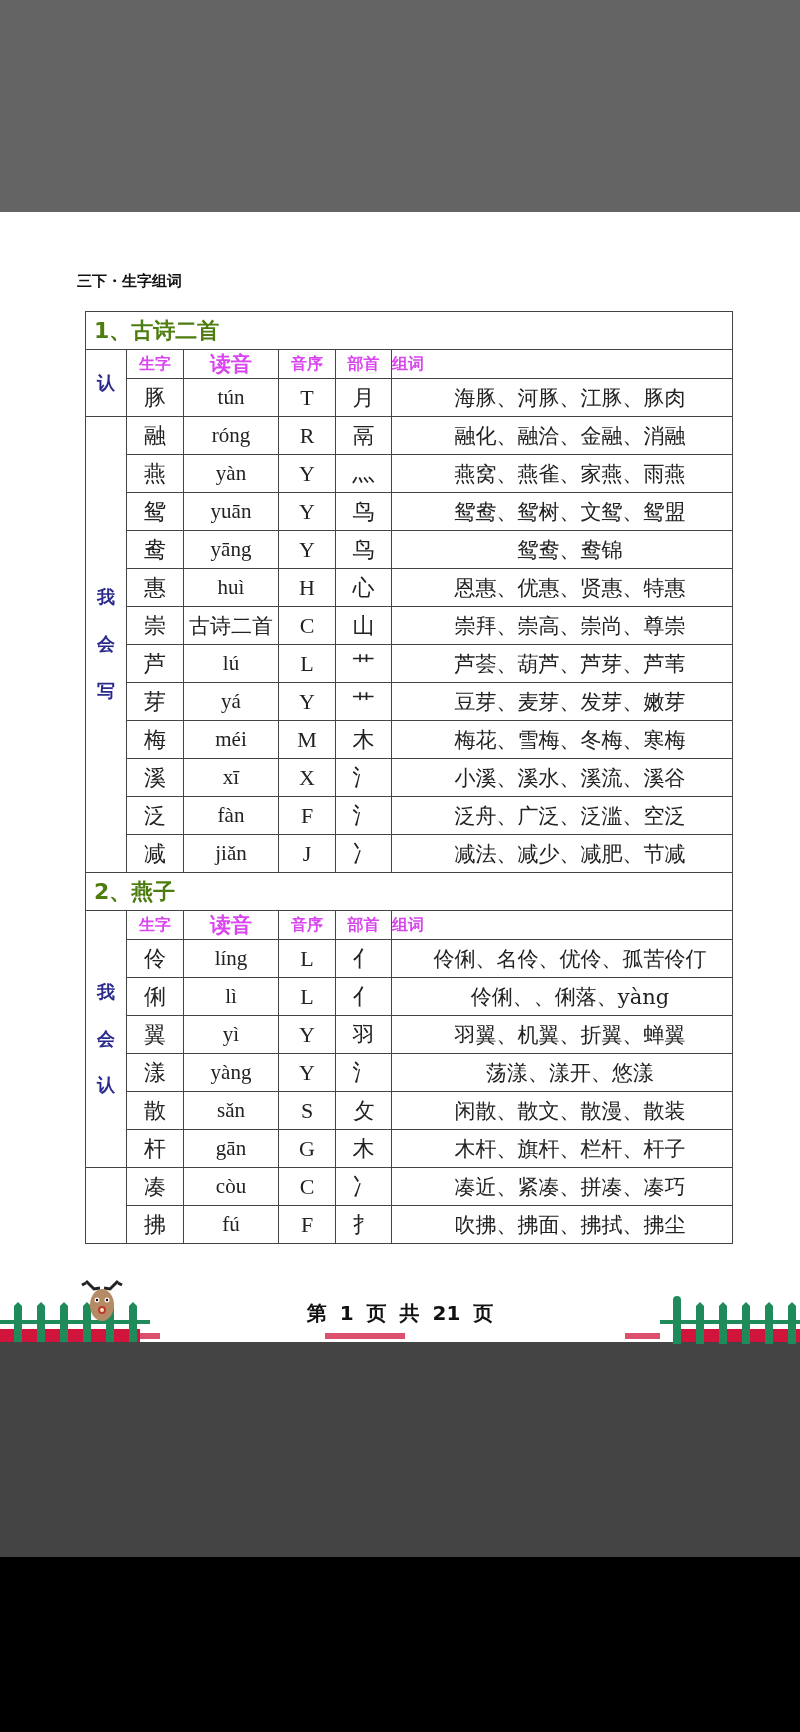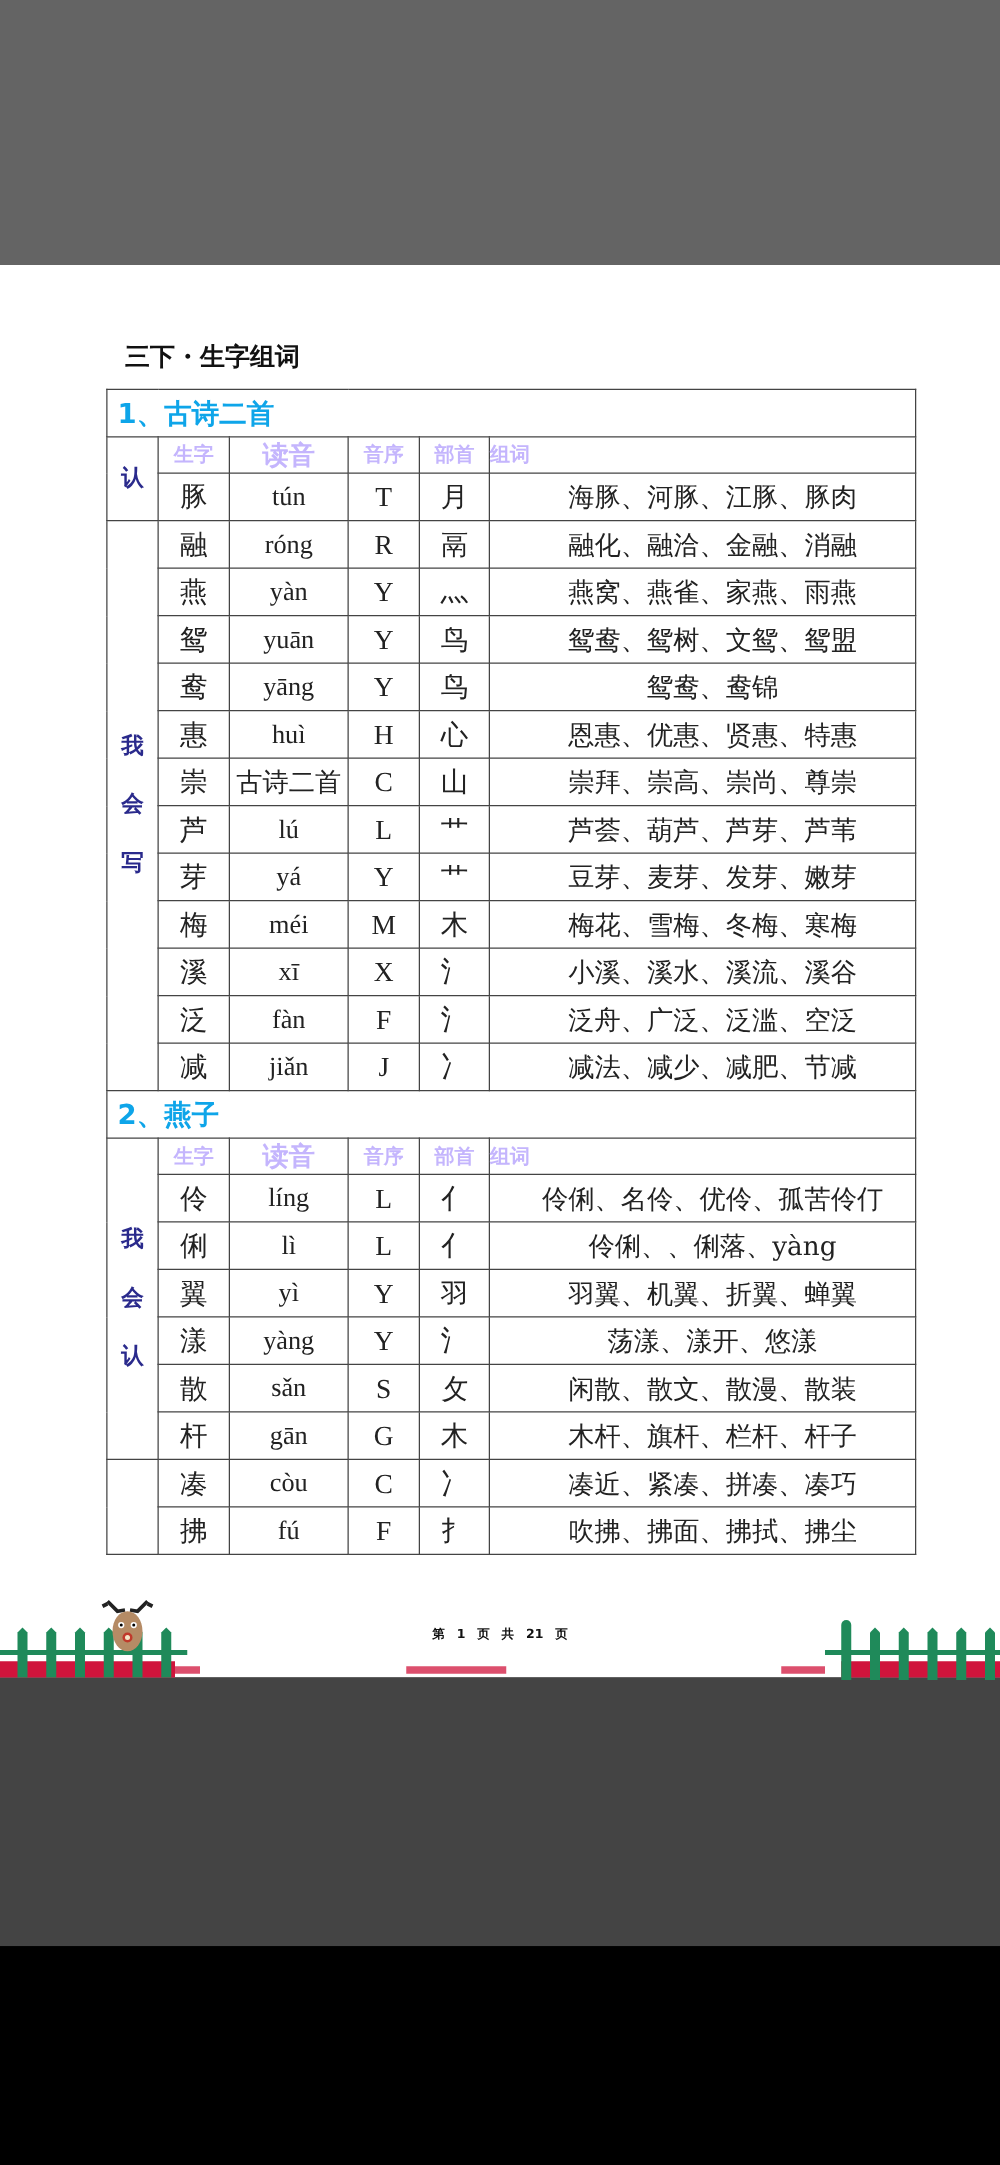--- a/index.html
+++ b/index.html
@@ -18,60 +18,60 @@
   }
   .bottom-gray {
     position:absolute; left:0; top:1342px; width:800px; height:215px;
     background:#444;
   }
   .bottom-black {
     position:absolute; left:0; top:1557px; width:800px; height:175px;
     background:#000;
   }
   .doc-header {
-    position:absolute; left:100px; top:272px;
+    position:absolute; left:77px; top:272px;
     font-family: "DejaVu Sans", sans-serif; font-weight:bold;
-    font-size:20px; color:#111;
+    font-size:15px; color:#111;
   }
   table.words {
     position:absolute; left:85px; top:311px; width:648px;
     border-collapse:collapse;
     border:1.5px solid #333;
   }
   table.words td {
     border:1px solid #444;
     text-align:center; vertical-align:middle;
     padding:0; height:37px;
     font-size:22px; color:#222;
   }
   table.words tr.section td {
     text-align:left; height:37px;
     font-family: "DejaVu Sans", sans-serif; font-weight:bold;
-    font-size:22px; color:#0ea5e9; padding-left:8px;
+    font-size:22px; color:#4d7c0f; padding-left:8px;
   }
   table.words tr.head td {
     height:26px;
     font-family: "DejaVu Sans", sans-serif; font-weight:bold;
-    font-size:16px; color:#c4b5fd;
+    font-size:16px; color:#d946ef;
   }
   td.group {
     width:40px;
     font-family: "DejaVu Sans", sans-serif; font-weight:bold;
     font-size:18px !important; color:#2a2a8c !important;
     line-height:2.6;
   }
   td.c-char { width:56px; }
   td.c-py { width:94px; font-family:Liberation Serif, serif; font-size:21px !important; }
   td.c-ord { width:56px; font-family:"Liberation Serif", serif; }
   td.c-rad { width:55px; }
   td.c-words { text-align:center; padding-left:16px !important; font-size:21px !important; }
   table.words tr.head td.c-words { text-align:left; padding-left:0 !important; font-size:16px !important; }
   .page-num {
     position:absolute; left:0; width:800px; top:1300px; text-align:center;
-    font-family: "DejaVu Sans", sans-serif; font-weight:bold; font-size:10px; color:#111;
+    font-family: "DejaVu Sans", sans-serif; font-weight:bold; font-size:20px; color:#111;
     word-spacing:6px;
   }
   .fence { position:absolute; }
   .red-band {
     position:absolute; height:13px; background:#d0143c;
   }
   .smear {
     position:absolute; height:6px; background:#d0143c; opacity:0.75;
   }
 </style>

